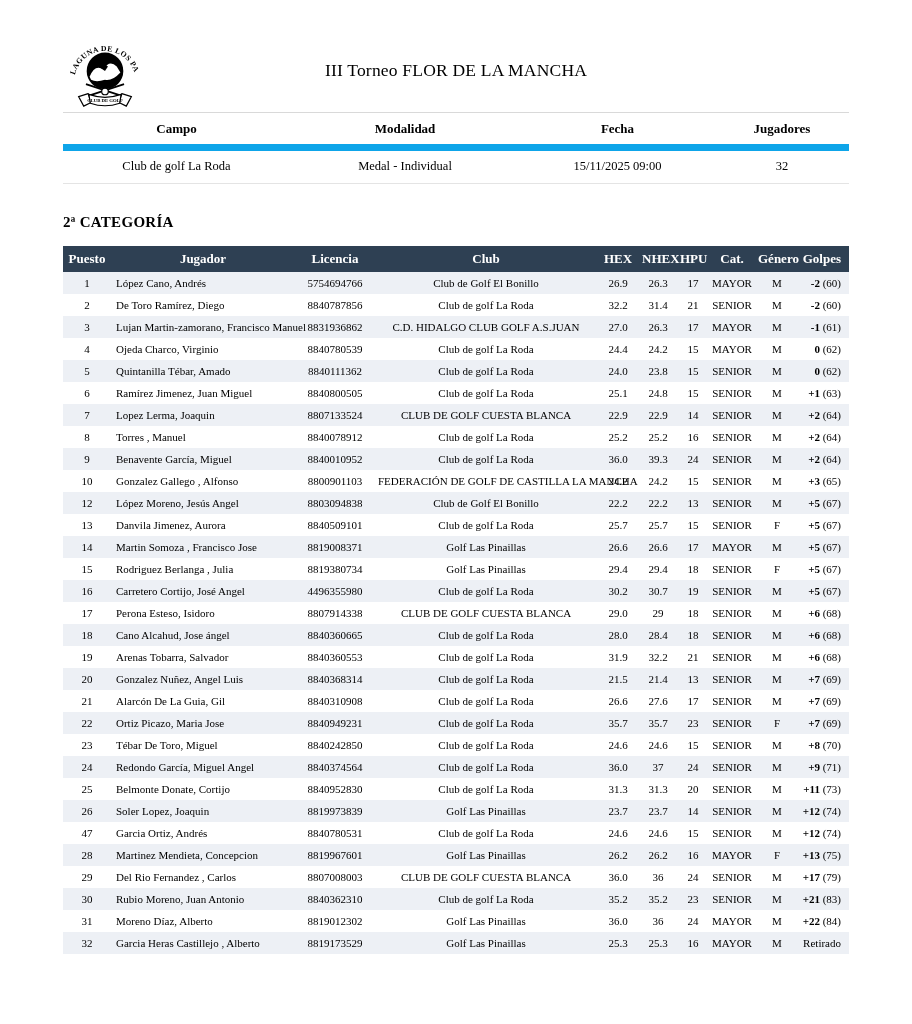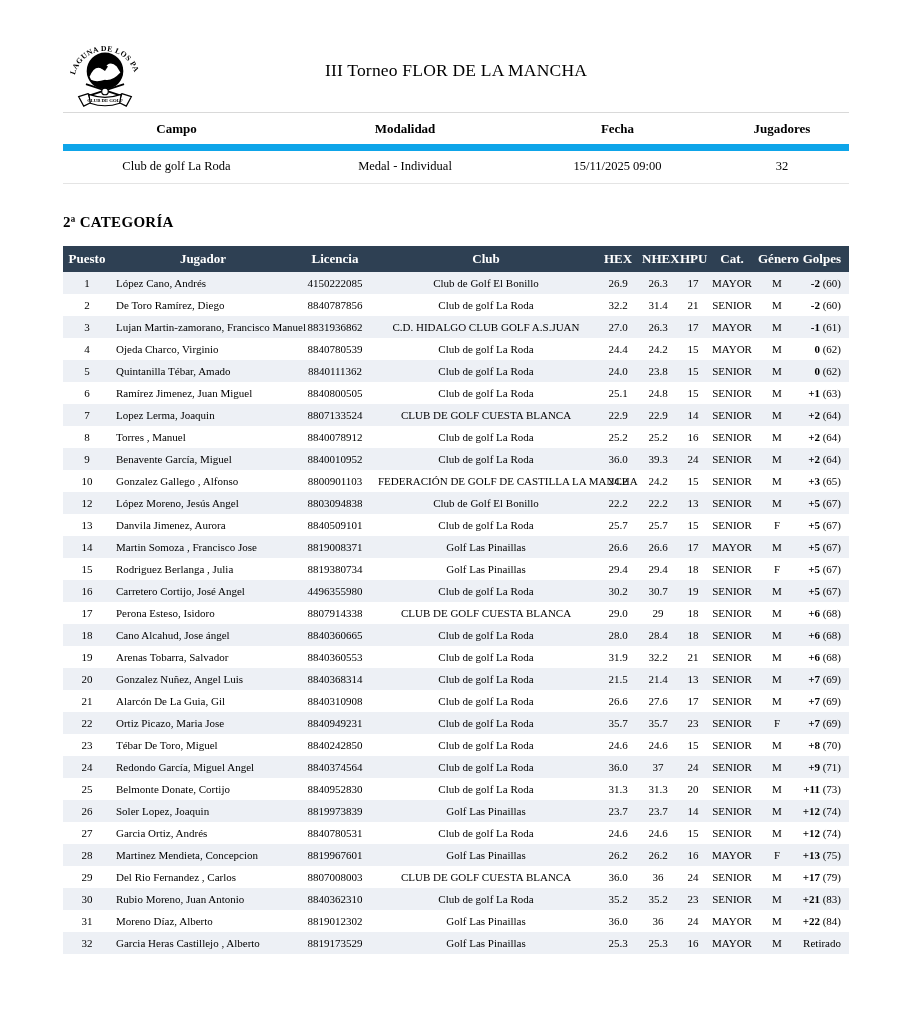--- a/index.html
+++ b/index.html
@@ -148,21 +148,21 @@
         <th>HPU</th>
         <th>Cat.</th>
         <th>Género</th>
         <th class="h-golpes">Golpes</th>
       </tr>
     </thead>
     <tbody>
   <tr>
     <td class="c-puesto">1</td>
     <td class="c-jugador">López Cano, Andrés</td>
-    <td class="c-licencia">4150222085</td>
+    <td class="c-licencia">5754694766</td>
     <td class="c-club">Club de Golf El Bonillo</td>
     <td class="c-hex">26.9</td>
     <td class="c-nhex">26.3</td>
     <td class="c-hpu">17</td>
     <td class="c-cat">MAYOR</td>
     <td class="c-genero">M</td>
     <td class="c-golpes"><b>-2</b><span> (60)</span></td>
   </tr>
 
   <tr>
@@ -472,21 +472,21 @@
     <td class="c-club">Golf Las Pinaillas</td>
     <td class="c-hex">23.7</td>
     <td class="c-nhex">23.7</td>
     <td class="c-hpu">14</td>
     <td class="c-cat">SENIOR</td>
     <td class="c-genero">M</td>
     <td class="c-golpes"><b>+12</b><span> (74)</span></td>
   </tr>
 
   <tr>
-    <td class="c-puesto">27</td>
+    <td class="c-puesto">47</td>
     <td class="c-jugador">Garcia Ortiz, Andrés</td>
     <td class="c-licencia">8840780531</td>
     <td class="c-club">Club de golf La Roda</td>
     <td class="c-hex">24.6</td>
     <td class="c-nhex">24.6</td>
     <td class="c-hpu">15</td>
     <td class="c-cat">SENIOR</td>
     <td class="c-genero">M</td>
     <td class="c-golpes"><b>+12</b><span> (74)</span></td>
   </tr>

